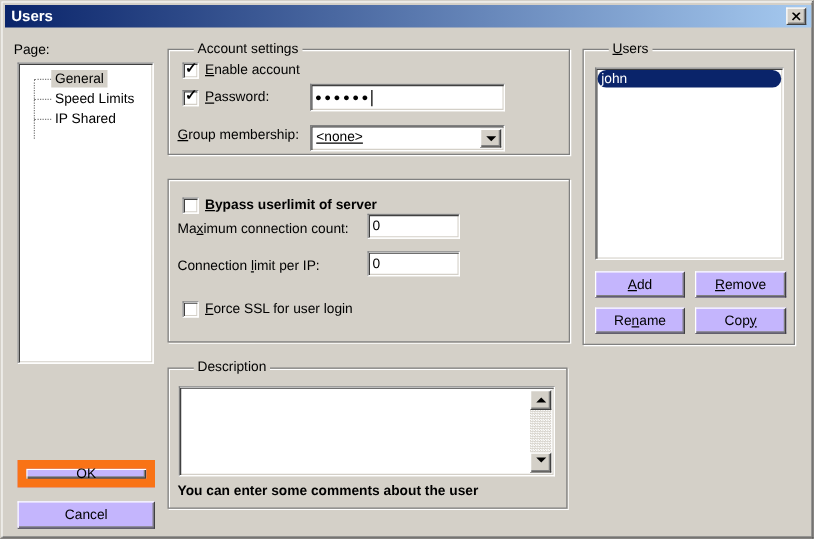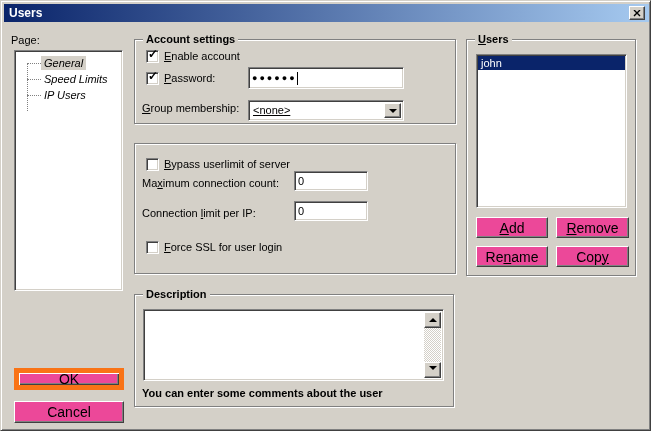--- a/index.html
+++ b/index.html
@@ -5,21 +5,21 @@
   html,body { margin:0; padding:0; }
   * { box-sizing:border-box; }
   .dialog {
     position:relative; width:651px; height:431px;
     background:#d4d0c8; color:#000;
     font-family:"Liberation Sans", sans-serif; font-size:11px;
     border:1px solid; border-color:#d4d0c8 #404040 #404040 #d4d0c8;
     box-shadow: inset 1px 1px 0 #fff, inset -1px -1px 0 #808080;
     overflow:hidden;
   }
-  .abs { position:absolute;font-style:italic; }
+  .abs { position:absolute; }
   
   .titlebar {
     position:absolute; left:3px; top:3px; width:645px; height:18px;
     background:linear-gradient(to right,#0a246a,#a6caf0);
     display:flex; align-items:center;
   }
   .title-text { color:#fff; font-weight:bold; font-size:12px; padding-left:5px; }
   .close-btn {
     position:absolute; right:5px; top:5px; width:16px; height:14px;
     background:#d4d0c8; border:1px solid; border-color:#fff #404040 #404040 #fff;
@@ -28,32 +28,32 @@
   }
   .sunken {
     background:#fff; border:1px solid; border-color:#808080 #fff #fff #808080;
     box-shadow: inset 1px 1px 0 #404040, inset -1px -1px 0 #d4d0c8;
   }
   .groupbox {
     position:absolute; border:1px solid #808080;
     box-shadow: inset 1px 1px 0 #fff, 1px 1px 0 #fff;
   }
   .groupbox-caption {
-    position:absolute; top:-7px; left:8px; background:#d4d0c8;
-    padding:0 3px; line-height:13px; white-space:nowrap;font-weight:bold;
+    position:absolute; top:-7px; left:20px; background:#d4d0c8;
+    padding:0 3px; line-height:13px; white-space:nowrap;
   }
   .btn {
-    position:absolute; background:#ec4899;
+    position:absolute; background:#c4b5fd;
     border:1px solid; border-color:#fff #404040 #404040 #fff;
     box-shadow: inset -1px -1px 0 #808080;
     display:flex; align-items:center; justify-content:center;
-    font-size:14px; cursor:default; white-space:nowrap;
+    font-size:11px; cursor:default; white-space:nowrap;
   }
   .btn-default {
-    border:5px solid #f97316;
+    border:7px solid #f97316;
     box-shadow: inset 1px 1px 0 #fff, inset -1px -1px 0 #404040, inset -2px -2px 0 #808080;
   }
   u { text-decoration:underline; }
   
   .tree { position:absolute; padding-top:4px; overflow:hidden; }
   .tree-vline { position:absolute; left:12px; top:12px; height:48px; border-left:1px dotted #808080; }
   .tree-item { display:flex; align-items:center; height:16px; position:relative; }
   .tree-connector { width:14px; height:0; margin-left:12px; border-top:1px dotted #808080; flex:0 0 auto; }
   .tree-label { padding:1px 3px; white-space:nowrap; }
   .tree-item[data-selected="true"] .tree-label { background:#d4d0c8; }
@@ -79,21 +79,21 @@
   .combo-btn {
     position:absolute; right:2px; top:2px; bottom:2px; width:17px;
     background:#d4d0c8; border:1px solid; border-color:#fff #404040 #404040 #fff;
     box-shadow: inset -1px -1px 0 #808080;
     display:flex; align-items:center; justify-content:center;
   }
   .tri-down { width:0; height:0; border:4px solid transparent; border-top:4px solid #000; margin-top:4px; }
   .tri-up-s { width:0; height:0; border:4px solid transparent; border-bottom:4px solid #000; margin-bottom:4px; }
   
   .listbox { position:absolute; padding:1px; overflow:hidden; }
-  .list-item { height:14px; line-height:14px; padding-left:3px; white-space:nowrap; }
+  .list-item { height:14px; line-height:14px; padding-left:3px; white-space:nowrap;border-radius:7px; }
   .list-item[data-selected="true"] { background:#0a246a; color:#fff; }
   
   .textarea { position:absolute; }
   .vscroll { position:absolute; right:2px; top:2px; bottom:2px; width:17px; }
   .vscroll-track {
     position:absolute; left:0; right:0; top:16px; bottom:16px;
     background-image: conic-gradient(#fff 0 25%, #d4d0c8 0 50%, #fff 0 75%, #d4d0c8 0);
     background-size:2px 2px;
   }
   .scroll-btn {
@@ -125,21 +125,21 @@
     <div class="tree-item" data-selected="true">
       <span class="tree-connector"></span>
       <span class="tree-label">General</span>
     </div>
     <div class="tree-item" data-selected="false">
       <span class="tree-connector"></span>
       <span class="tree-label">Speed Limits</span>
     </div>
     <div class="tree-item" data-selected="false">
       <span class="tree-connector"></span>
-      <span class="tree-label">IP Users</span>
+      <span class="tree-label">IP Shared</span>
     </div>
   </div>
 
   <div class="groupbox" style="left:133px; top:38px; width:322px; height:85px;">
     <span class="groupbox-caption">Account settings</span>
   </div>
   <div class="checkrow" style="left:145px; top:49px;">
     <span class="checkbox" data-checked="true">
         <span class="check-icon">✓</span>
       </span>
@@ -157,21 +157,21 @@
   </div>
   <div class="lbl" style="left:141px; top:101px;"><u>G</u>roup membership:</div>
   <div class="combo sunken" style="left:247px; top:99px; width:156px; height:21px;text-decoration:underline;">
     <div class="combo-value">&lt;none&gt;</div>
     <div class="combo-btn">
         <span class="tri-down"></span>
       </div>
   </div>
 
   <div class="groupbox" style="left:133px; top:142px; width:322px; height:131px;"></div>
-  <div class="checkrow" style="left:145px; top:157px;">
+  <div class="checkrow" style="left:145px; top:157px;font-weight:bold;">
     <span class="checkbox" data-checked="false"></span>
     <span class="cb-label"><u>B</u>ypass userlimit of server</span>
   </div>
   <div class="lbl" style="left:141px; top:176px;">Ma<u>x</u>imum connection count:</div>
   <input class="field sunken" style="left: 293px; top: 170px; width: 74px; height: 20px;" readonly="" value="0">
   <div class="lbl" style="left:141px; top:206px;">Connection <u>l</u>imit per IP:</div>
   <input class="field sunken" style="left: 293px; top: 200px; width: 74px; height: 20px;" readonly="" value="0">
   <div class="checkrow" style="left:145px; top:240px;justify-content:center;">
     <span class="checkbox" data-checked="false"></span>
     <span class="cb-label"><u>F</u>orce SSL for user login</span>

